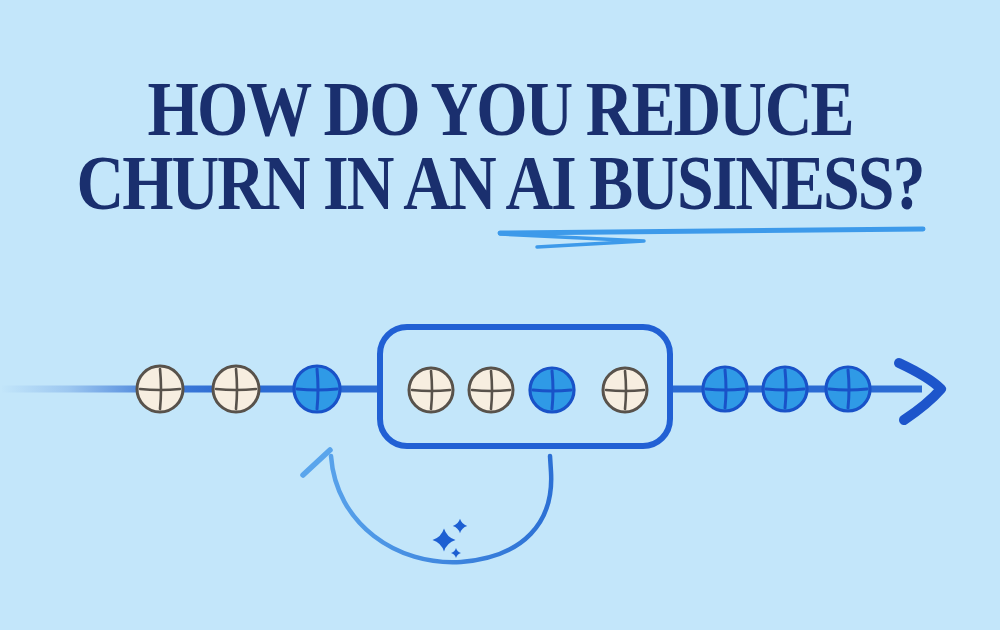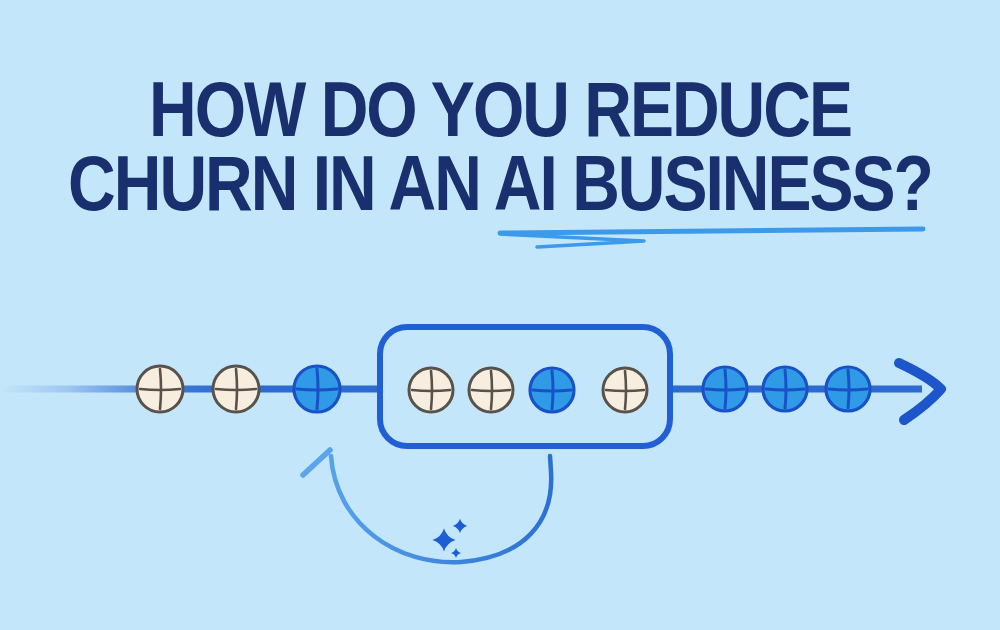--- a/index.html
+++ b/index.html
@@ -2,21 +2,21 @@
 <html style="--background: #c3e6fa; --title: #1a2f6e; --timeline: #2b6bd3; --highlight_box: #2160d4; --arrowhead: #1d55cb; --coin_cream_fill: #f7eee0; --coin_cream_stroke: #58524b; --coin_blue_fill: #2f9ae6; --coin_blue_stroke: #1952c8; --swoosh: #3d9aea; --loop_arrow_start: #2b6fd4; --loop_arrow_end: #5aa5ec; --sparkle: #1d5fd2;"><head>
 <meta charset="utf-8">
 <style>
   html,body{margin:0;padding:0;}
   body{
     width:1000px;height:630px;overflow:hidden;
     background:var(--background,#c3e6fa);
     font-family:"Liberation Sans",sans-serif;
     position:relative;
   }
-  .canvas{position:absolute;inset:0;width:872px;height:630px;}
+  .canvas{position:absolute;inset:0;width:872px;height:630px;font-family:Liberation Serif, serif;}
   .headline{
     position:absolute;top:72px;left:0;width:1000px;margin:0;
     text-align:center;
     color:var(--title,#1a2f6e);
     font-weight:700;
     font-size:66px;
     letter-spacing:-2px;
     line-height:0.95;
     transform:scaleY(1.18);
     transform-origin:center top;

